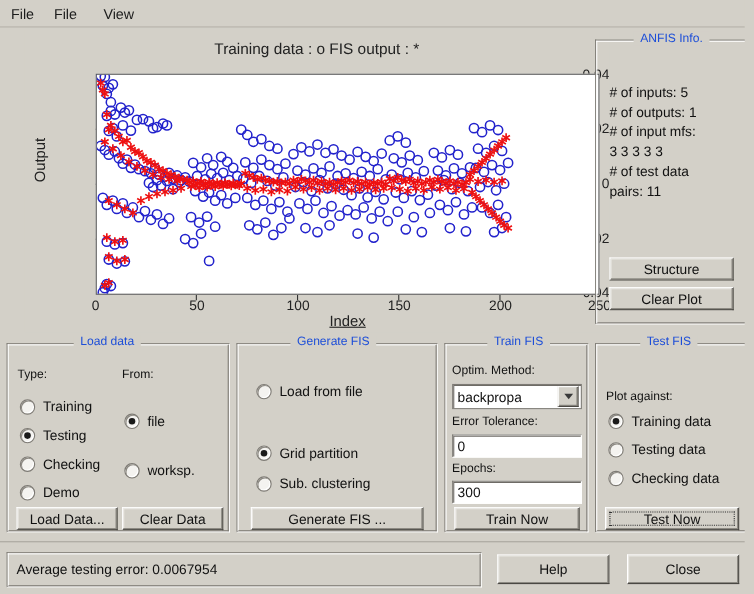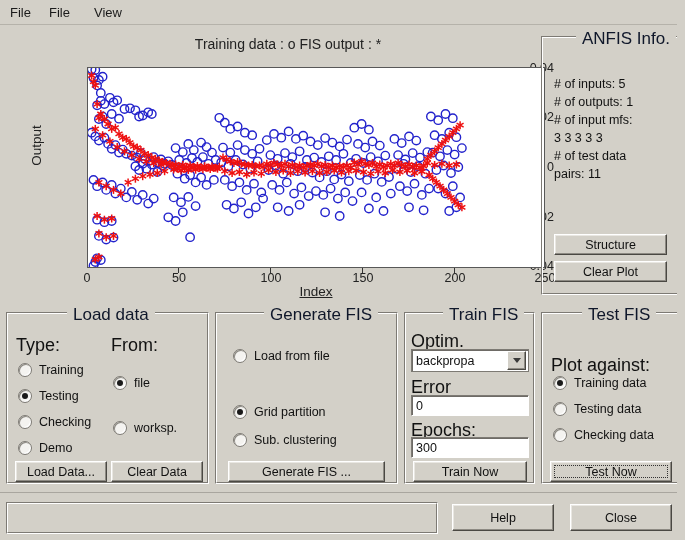--- a/index.html
+++ b/index.html
@@ -91,21 +91,21 @@
     border: 1px solid #7d7a74;
     border-top-color: #ffffff;
     border-left-color: #ffffff;
     box-sizing: border-box;
     pointer-events: none;
   }
   .group-title {
     position: absolute; top: -8px;
     background: #d3d0c8;
     padding: 0 6px;
-    font-size: 17px; color: #0f172a;
+    font-size: 11px; color: #1d4ed8;
     white-space: nowrap;
   }
   
   .btn {
     position: absolute;
     background: #d3d0c8;
     border: 1px solid #ffffff;
     border-right-color: #4a4843;
     border-bottom-color: #4a4843;
     box-shadow: inset -1px -1px 0 #8d8a83, inset 1px 1px 0 #e9e7e2;
@@ -138,21 +138,21 @@
     flex: 0 0 auto;
   }
   .radio.on::after {
     content: "";
     position: absolute; left: 3px; top: 3px;
     width: 6px; height: 6px; border-radius: 50%;
     background: #1a1a1a;
   }
   .lbl {
     position: absolute;
-    font-size: 18px; color: #111;
+    font-size: 11px; color: #111;
   }
   
   .field {
     position: absolute;
     background: #ffffff;
     border: 1px solid #7d7a74;
     border-right-color: #ffffff;
     border-bottom-color: #ffffff;
     box-shadow: inset 1px 1px 0 #6e6b66;
     font-size: 12.5px; color: #111;
@@ -1195,17 +1195,18 @@
       <span class="radio"></span>
       <span>Checking data</span>
     </div>
 
     <div class="btn focused" style="left:8px;top:148px;width:122px;height:21px">Test Now</div>
   </div>
 
   <div id="topline"></div>
   <div id="statusbar">
     <div id="status-inner"></div>
+    <span>Average testing error: 0.0067954</span>
   </div>
   <div class="btn" style="left:452px;top:504px;width:102px;height:27px">Help</div>
   <div class="btn" style="left:570px;top:504px;width:102px;height:27px">Close</div>
 
 </div>
 
 </body></html>

